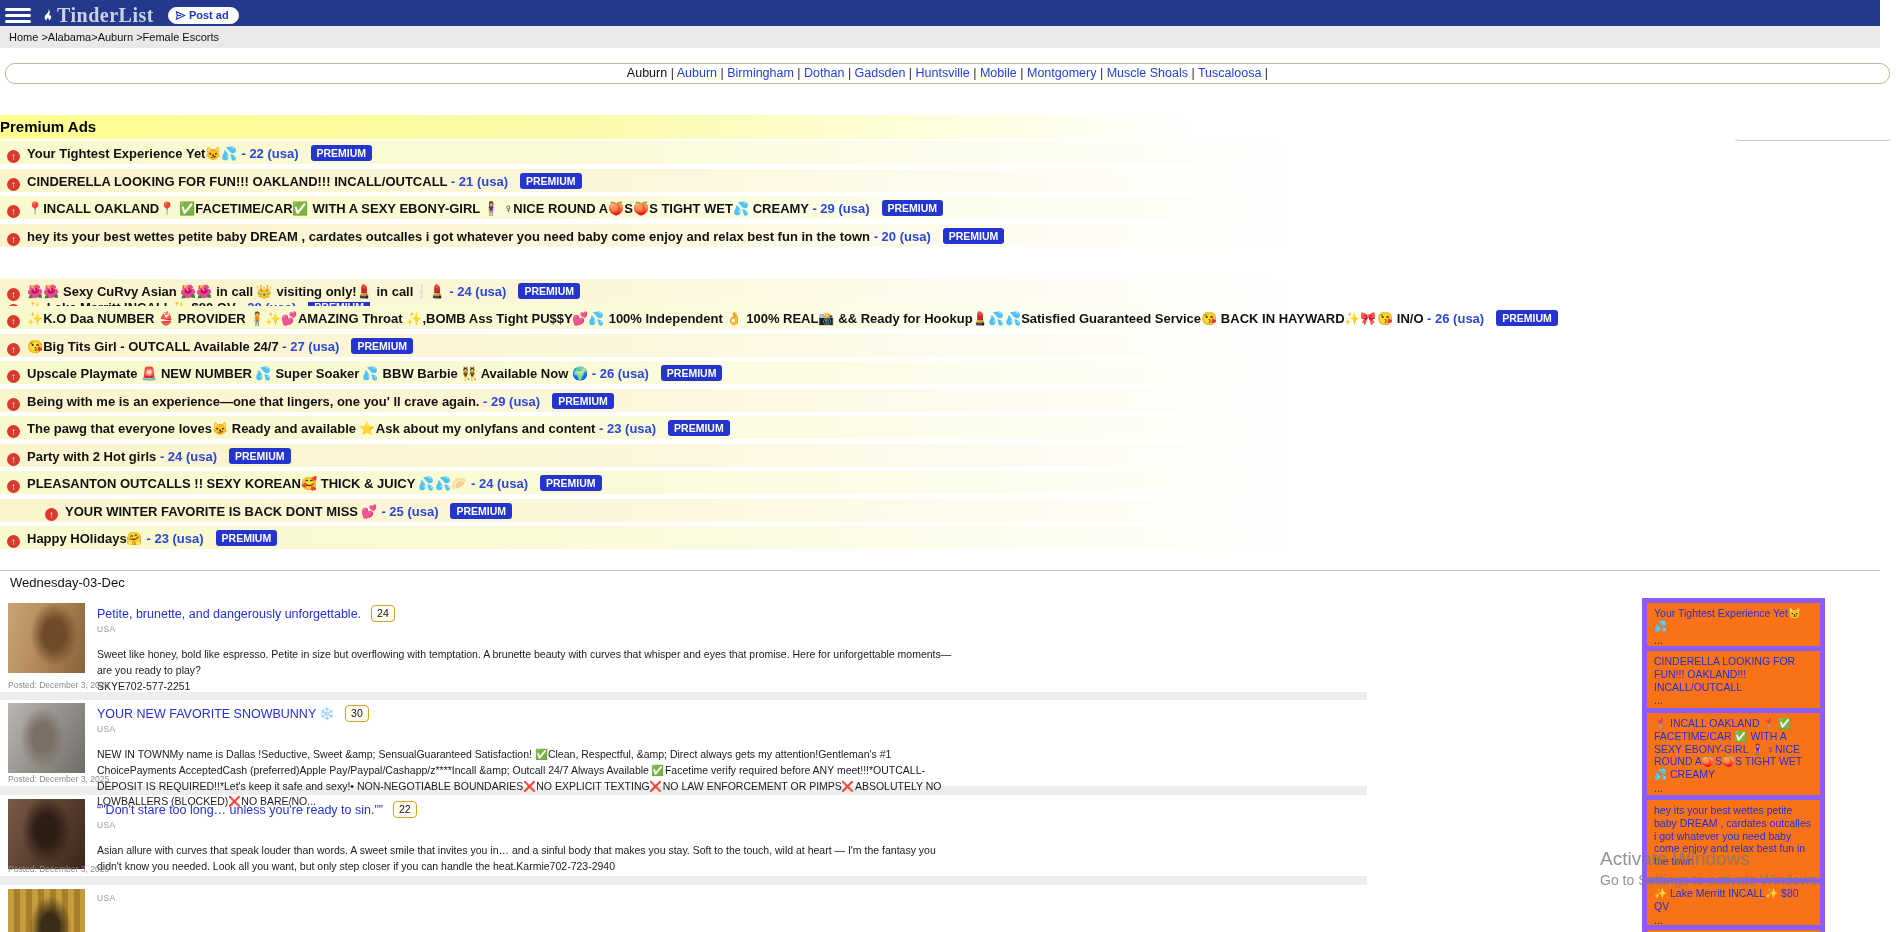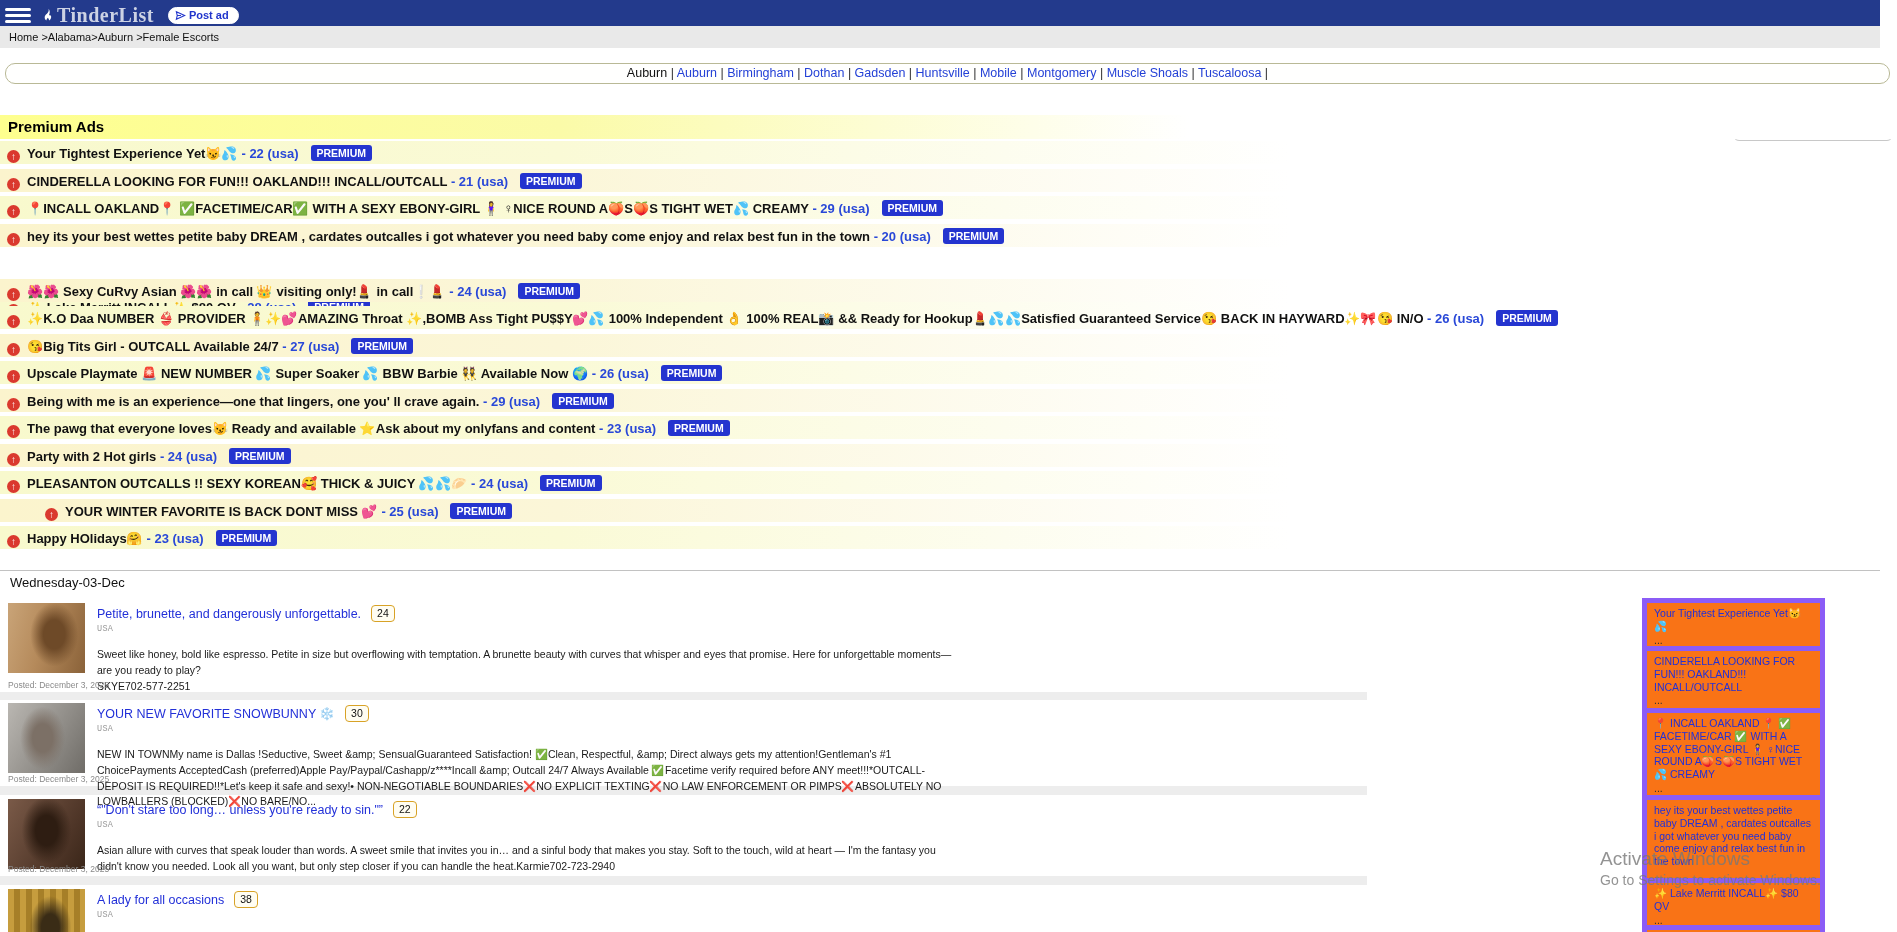--- a/index.html
+++ b/index.html
@@ -35,21 +35,21 @@
   .city-sep { color:#333; }
   .city-link { color:#2441d6; text-decoration:none; cursor:pointer; }
 
   
   .mini-box { position:absolute; left:1733px; top:128px; width:160px; height:13px;
               border:1px solid #c8c8c8; border-radius:6px; background:#fff; }
 
   
   .premium-heading { position:absolute; left:0; top:115px; width:1897px; height:24px;
                      background:linear-gradient(90deg,#feff8e 0,#fbfba8 560px,#ffffff 1190px);
-                     font-size:15px; font-weight:bold; color:#000; line-height:24px; padding-left:8px; }
+                     font-size:15px; font-weight:bold; color:#000; line-height:24px; }
   .prow { position:absolute; left:0; width:1897px; height:23px; line-height:23px;
           padding-left:7px; white-space:nowrap; overflow:hidden; cursor:pointer; }
   .prow.alt-a { background:linear-gradient(90deg,#f8f9cd 0,#fafad6 560px,#ffffff 1290px); }
   .prow.alt-b { background:linear-gradient(90deg,#fbf4cd 0,#fbf6d8 560px,#ffffff 1290px); }
   .up-icon { display:inline-block; width:13px; height:13px; border-radius:50%;
              background:#da392e; color:#fff; font-size:10px; font-weight:bold; line-height:13px;
              text-align:center; vertical-align:-2px; margin-right:7px; }
   .ptitle { font-size:13px; font-weight:bold; color:#111; }
   .page { font-size:13px; font-weight:bold; color:#2948d8; }
   .pbadge { display:inline-block; margin-left:12px; background:#2434cf; color:#fff;
@@ -69,21 +69,21 @@
   .thumb-2 { background:radial-gradient(55px 75px at 50% 45%, #2e1d12 0 20%, transparent 45%),
              linear-gradient(120deg,#7a5a48 0%,#4e3527 70%,#3a2619 100%); }
   .thumb-3 { background:radial-gradient(50px 75px at 55% 55%, #3a2c16 0 18%, transparent 42%),
              repeating-linear-gradient(90deg,#c69d3e 0 6px,#a67f28 6px 12px); }
   .lcontent { margin-left:89px; padding-top:4px; }
   .ltitle-row { display:flex; align-items:center; gap:10px; }
   .ltitle { font-size:12.5px; color:#2230d8; cursor:pointer; }
   .age-badge { display:inline-block; border:1px solid #d8a226; border-radius:4px;
                background:#fffdf2; color:#111; font-size:10.5px; line-height:13px;
                padding:1px 5px; }
-  .lcountry { font-size:8.5px; color:#999; margin-top:2px; letter-spacing:.3px;font-family:Liberation Mono, monospace; }
+  .lcountry { font-size:8.5px; color:#999; margin-top:2px; letter-spacing:.3px; }
   .ldesc { font-size:10.5px; color:#1a1a1a; line-height:1.5; margin-top:13px; width:862px;
            white-space:pre-line; }
   .lposted { position:absolute; left:0; bottom:0; font-size:8.5px; color:#8a8a8a; white-space:nowrap; }
 
   
   .side-box { position:absolute; left:1642px; width:183px; background:#f97316;
               border:5px solid #8b5cf6; padding:4px 7px; font-size:10.5px; line-height:1.22;
               cursor:pointer; overflow:hidden; }
   .side-text { color:#2230d8; }
   .side-more { color:#333; margin-top:1px; }
@@ -218,24 +218,20 @@
         <span class="age-badge">22</span>
       </div>
       <div class="lcountry">USA</div>
       <div class="ldesc">Asian allure with curves that speak louder than words. A sweet smile that invites you in… and a sinful body that makes you stay. Soft to the touch, wild at heart — I'm the fantasy you didn't know you needed. Look all you want, but only step closer if you can handle the heat.Karmie702-723-2940</div>
     </div>
   </div>
       <div class="listing" style="top: 887px; height: 60px;">
     <div class="thumb thumb-3"></div>
 
     <div class="lcontent">
-      <div class="ltitle-row">
-        <span class="ltitle">A lady for all occasions</span>
-        <span class="age-badge">38</span>
-      </div>
       <div class="lcountry">USA</div>
       <div class="ldesc"></div>
     </div>
   </div>
     </div>
 
   <div id="side-list">
       <div class="side-box" style="top: 598px; min-height: 33px;">
     <div class="side-text">Your Tightest Experience Yet😼 💦</div>
     <div class="side-more">...</div>

